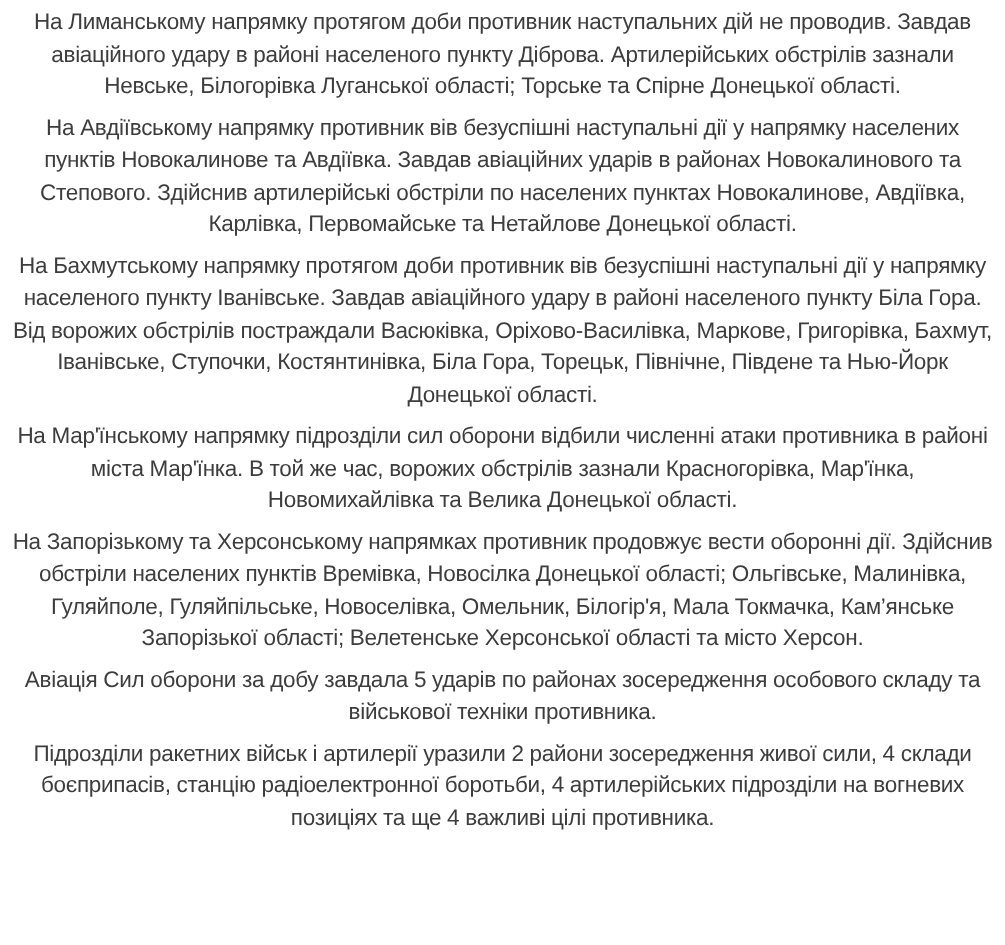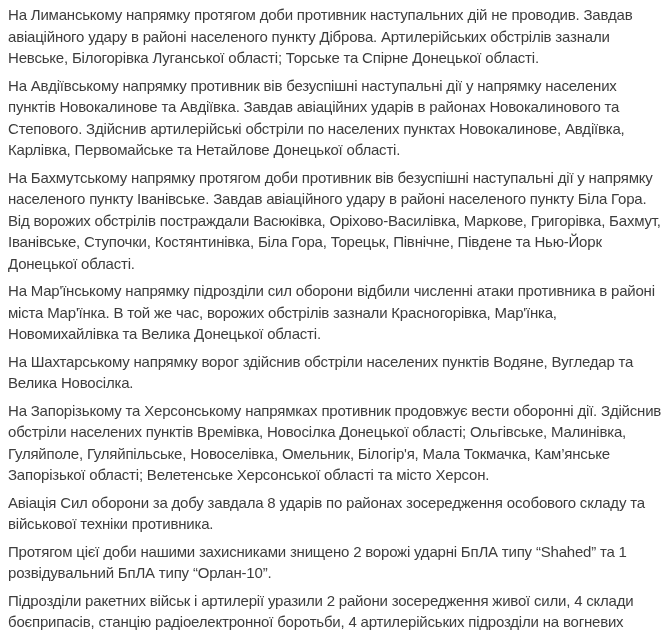--- a/index.html
+++ b/index.html
@@ -18,30 +18,28 @@
     padding: 4px 8px 0 8px;
     font-family: "Liberation Sans", "DejaVu Sans", sans-serif;
     font-size: 15px;
     line-height: 21.5px;
     color: #3d3d3d;
     letter-spacing: -0.2px;
   }
   .report p {
     margin: 0 0 6px 0;
     padding: 0;
-    text-align: left;
+    text-align: center;
     word-spacing: normal;
   }
 </style>
 </head>
 <body>
 
 <div class="report">
   <p>На Лиманському напрямку протягом доби противник наступальних дій не проводив. Завдав авіаційного удару в районі населеного пункту Діброва. Артилерійських обстрілів зазнали Невське, Білогорівка Луганської області; Торське та Спірне Донецької області.</p>
   <p>На Авдіївському напрямку противник вів безуспішні наступальні дії у напрямку населених пунктів Новокалинове та Авдіївка. Завдав авіаційних ударів в районах Новокалинового та Степового. Здійснив артилерійські обстріли по населених пунктах Новокалинове, Авдіївка, Карлівка, Первомайське та Нетайлове Донецької області.</p>
   <p>На Бахмутському напрямку протягом доби противник вів безуспішні наступальні дії у напрямку населеного пункту Іванівське. Завдав авіаційного удару в районі населеного пункту Біла Гора. Від ворожих обстрілів постраждали Васюківка, Оріхово-Василівка, Маркове, Григорівка, Бахмут, Іванівське, Ступочки, Костянтинівка, Біла Гора, Торецьк, Північне, Південе та Нью-Йорк Донецької області.</p>
   <p>На Мар'їнському напрямку підрозділи сил оборони відбили численні атаки противника в районі міста Мар'їнка. В той же час, ворожих обстрілів зазнали Красногорівка, Мар'їнка, Новомихайлівка та Велика Донецької області.</p>
-  <p>На Шахтарському напрямку ворог здійснив обстріли населених пунктів Водяне, Вугледар та Велика Новосілка.</p>
   <p>На Запорізькому та Херсонському напрямках противник продовжує вести оборонні дії. Здійснив обстріли населених пунктів Времівка, Новосілка Донецької області; Ольгівське, Малинівка, Гуляйполе, Гуляйпільське, Новоселівка, Омельник, Білогір'я, Мала Токмачка, Кам’янське Запорізької області; Велетенське Херсонської області та місто Херсон.</p>
-  <p>Авіація Сил оборони за добу завдала 8 ударів по районах зосередження особового складу та військової техніки противника.</p>
-  <p>Протягом цієї доби нашими захисниками знищено 2 ворожі ударні БпЛА типу “Shahed” та 1 розвідувальний БпЛА типу “Орлан-10”.</p>
+  <p>Авіація Сил оборони за добу завдала 5 ударів по районах зосередження особового складу та військової техніки противника.</p>
   <p>Підрозділи ракетних військ і артилерії уразили 2 райони зосередження живої сили, 4 склади боєприпасів, станцію радіоелектронної боротьби, 4 артилерійських підрозділи на вогневих позиціях та ще 4 важливі цілі противника.</p>
 </div>
 
 </body></html>

